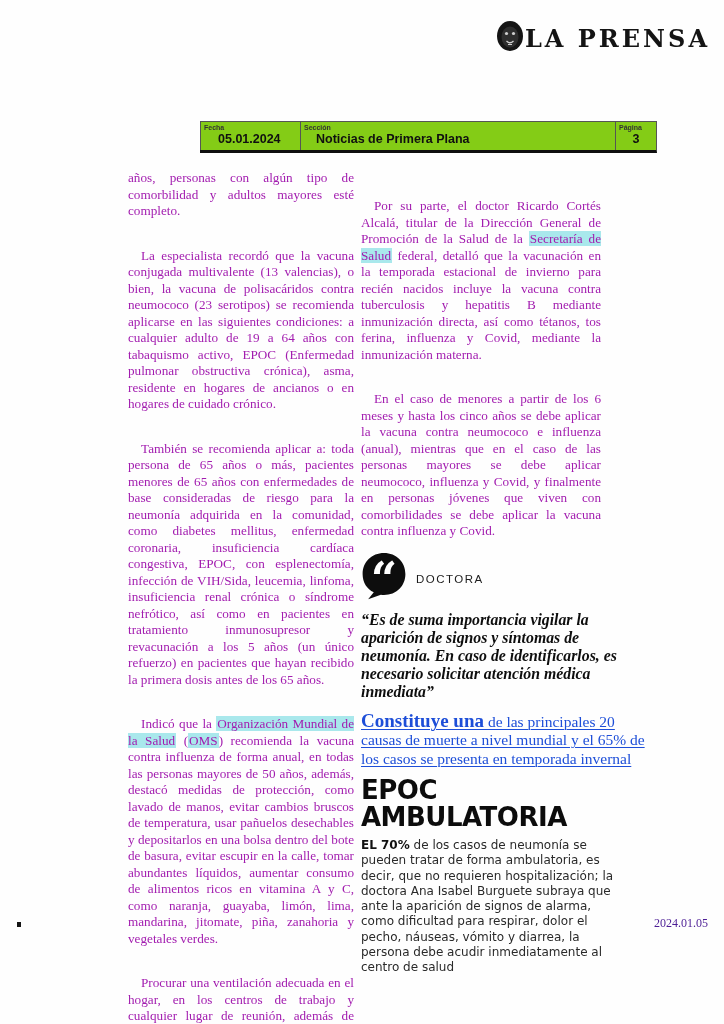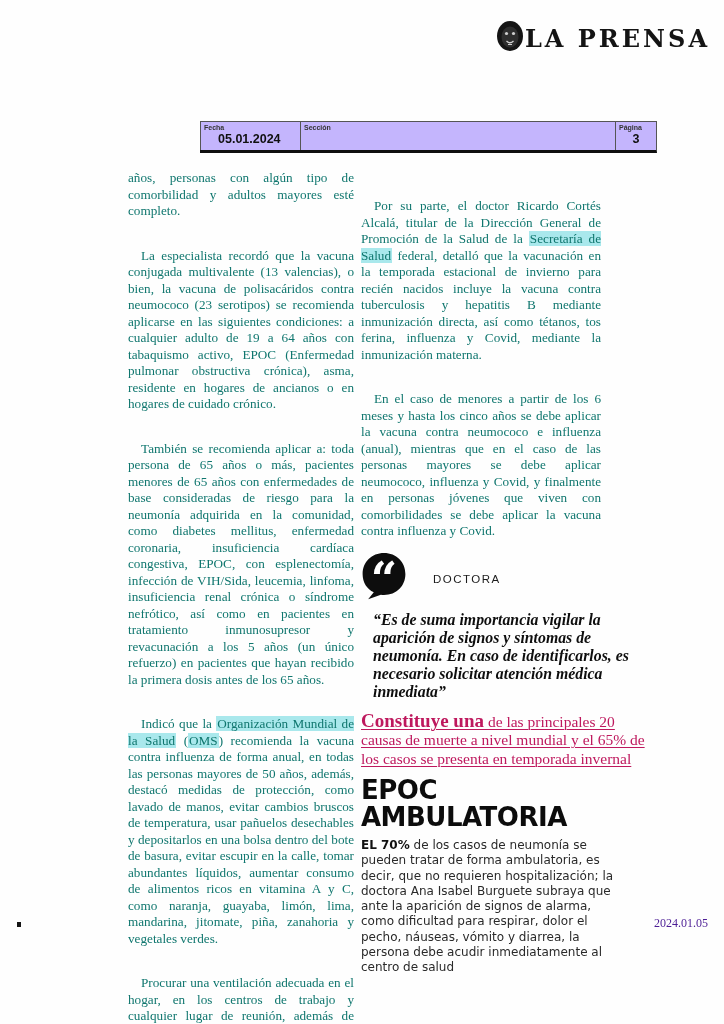--- a/index.html
+++ b/index.html
@@ -9,50 +9,50 @@
 
   
   .masthead{position:absolute;top:20px;right:14px;display:flex;align-items:center;gap:1px;}
   .masthead-title{font-family:"DejaVu Serif",serif;font-weight:bold;font-size:24px;
        letter-spacing:3px;color:#141414;white-space:nowrap;}
 
   
   .meta{position:absolute;left:200px;top:121px;width:456px;display:grid;
        grid-template-columns:100px 315px 41px;border-top:1px solid #555;
        border-right:1px solid #555;border-bottom:3px solid #0f0f0f;
-       font-family:"Liberation Sans",sans-serif;background:#c4b5fd;}
+       font-family:"Liberation Sans",sans-serif;background:#84cc16;}
   .meta-cell{border-left:1px solid #555;padding:1px 3px 3px;}
   .meta-label{font-size:7px;font-weight:bold;color:#333;line-height:9px;}
   .meta-value{font-size:12.5px;font-weight:bold;color:#101010;line-height:15px;}
   .meta-cell.c0 .meta-value{padding-left:14px;}
   .meta-cell.c1 .meta-value{padding-left:12px;}
   .meta-cell.c2 .meta-value{text-align:center;}
 
   
   .columns{position:absolute;left:128px;top:170px;width:530px;display:flex;gap:7px;}
   .col-left{width:226px;}
   .col-right{width:297px;}
-  .body-p{margin:0;font-size:13.2px;line-height:16.5px;text-align:justify;color:#0f766e;}
+  .body-p{margin:0;font-size:13.2px;line-height:16.5px;text-align:justify;color:#a21caf;}
   .body-p.first{margin-bottom:9px;}
   .body-p.ind{text-indent:13px;margin-top:28px;}
   .col-right .body-p{width:240px;}
   .hl{padding:0 1px;}
 
   
   .quote-head{margin-top:12px;display:flex;align-items:center;gap:9px;}
   .quote-meta{display:flex;flex-direction:column;}
   .quote-name{font-family:"Liberation Sans",sans-serif;font-weight:bold;font-size:17.5px;
        letter-spacing:.3px;color:#0d0d0d;line-height:19px;}
   .quote-role{font-family:"Liberation Sans",sans-serif;font-size:11.5px;letter-spacing:1.5px;
-       color:#1c1c1c;line-height:14px;margin-top:2px;margin-left:17px;}
-  .quote-text{margin:7px 12px 0;width:266px;font-style:italic;font-weight:bold;
+       color:#1c1c1c;line-height:14px;margin-top:2px;}
+  .quote-text{margin:7px 0 0;width:266px;font-style:italic;font-weight:bold;
        font-size:15.8px;line-height:18px;color:#0e0e0e;}
 
   
-  .lead{margin:11px 0 0;width:297px;font-size:15.5px;line-height:18.5px;color:#be185d;
+  .lead{margin:11px 0 0;width:297px;font-size:15.5px;line-height:18.5px;color:#1d4ed8;
        text-decoration:underline;text-decoration-thickness:1px;text-underline-offset:2px;}
   .lead b{font-size:19px;}
 
   
   .section-heading{margin:9px 0 0;width:230px;font-family:"DejaVu Sans",sans-serif;
        font-weight:800;font-size:26px;line-height:27px;letter-spacing:-.5px;color:#0c0c0c;}
 
   
   .amb{margin:7px 0 0;width:256px;font-family:"DejaVu Sans",sans-serif;
        font-size:12px;line-height:15.3px;color:#2a2a2a;}
@@ -81,20 +81,21 @@
     <span class="masthead-title">LA PRENSA</span>
   </header>
 
   <div class="meta">
     <div class="meta-cell c0">
       <div class="meta-label">Fecha</div>
       <div class="meta-value">05.01.2024</div>
     </div>
     <div class="meta-cell c1">
       <div class="meta-label">Sección</div>
+      <div class="meta-value">Noticias de Primera Plana</div>
     </div>
     <div class="meta-cell c2">
       <div class="meta-label">Página</div>
       <div class="meta-value">3</div>
     </div>
   </div>
 
   <main class="columns">
 
     <div class="col-left">

